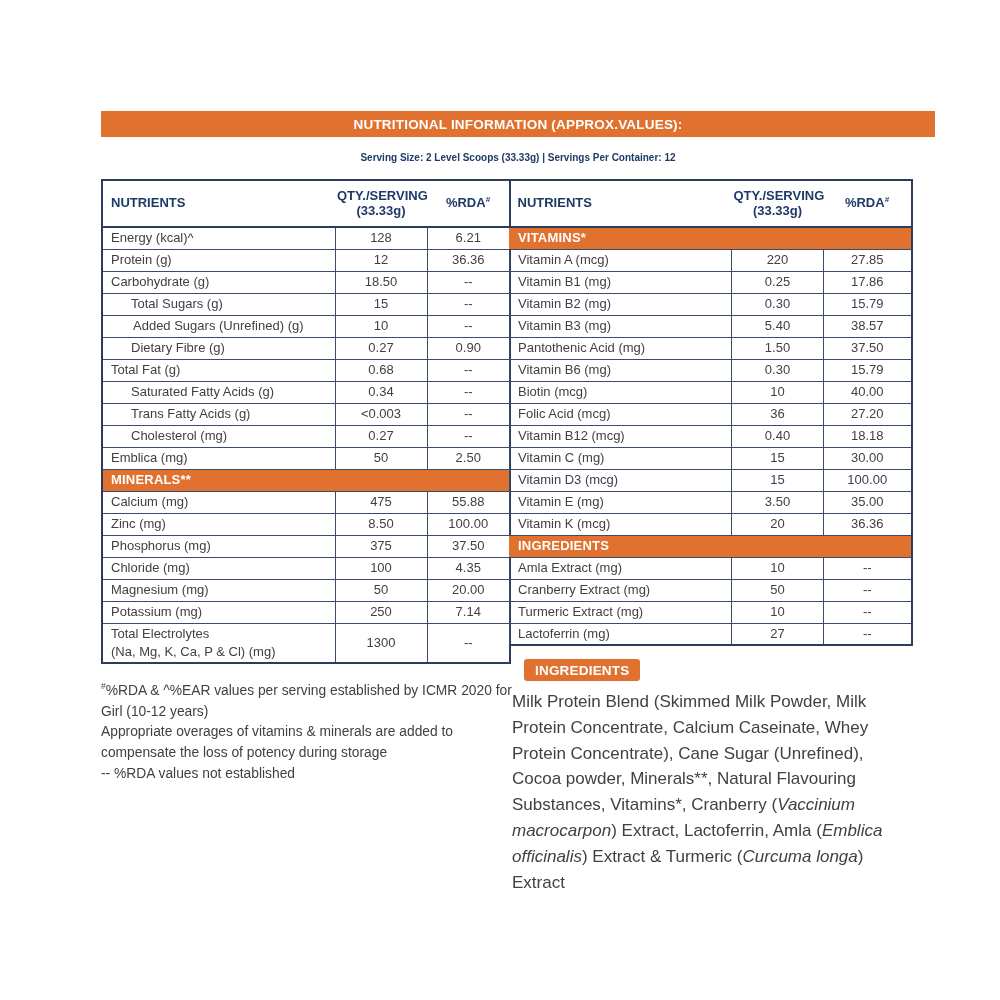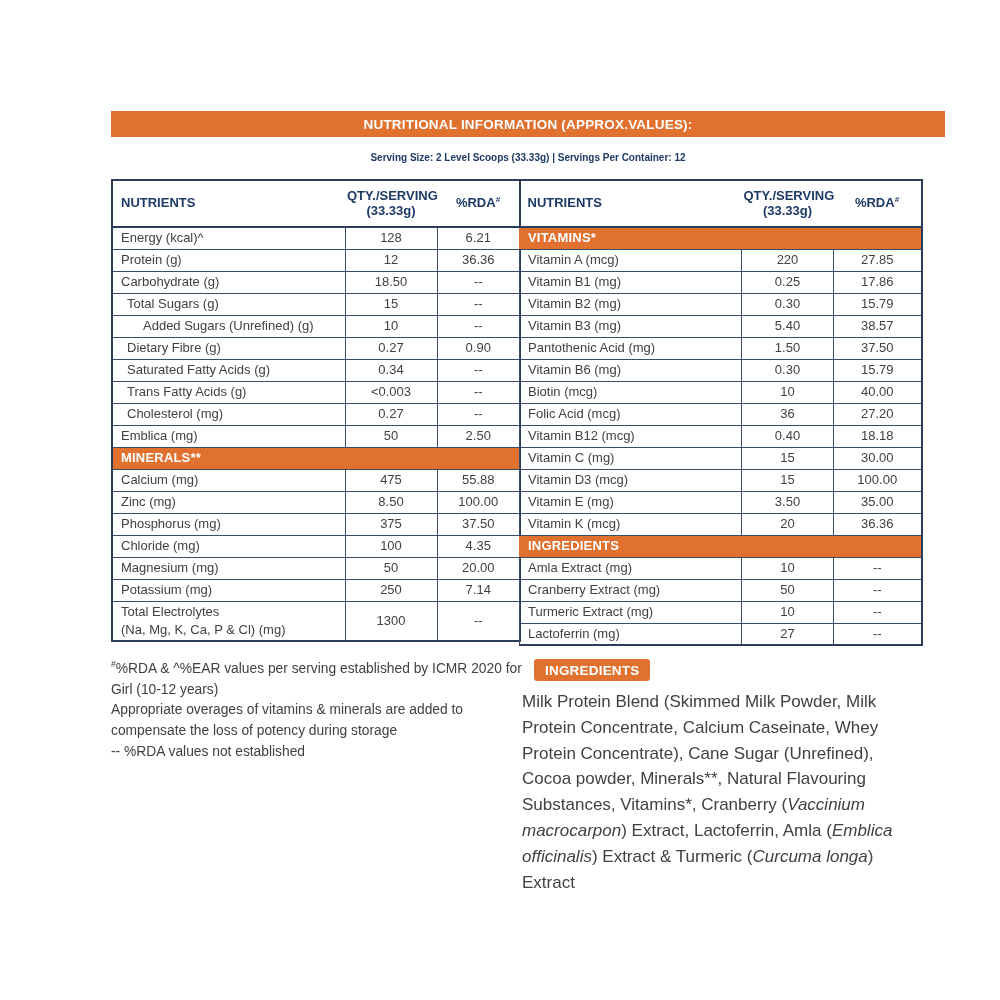--- a/index.html
+++ b/index.html
@@ -1,20 +1,20 @@
 <!DOCTYPE html>
 <html><head>
 <meta charset="utf-8">
 <style>
   * { box-sizing: border-box; margin: 0; padding: 0; }
   html, body { width: 1000px; height: 1000px; background: #ffffff; }
   body { font-family: "Liberation Sans", sans-serif; }
 
   .page { position: relative; width: 1000px; height: 1000px; background: #fff; overflow: hidden; }
-  .content { position: absolute; left: 111px; top: 111px; width: 834px; }
+  .content { position: absolute; left: 101px; top: 111px; width: 834px; }
 
   .title-banner {
     background: #E1712F; color: #ffffff; font-weight: bold;
     font-size: 13.5px; text-align: center; padding: 6px 0 5px;
     letter-spacing: .2px;
   }
   .serving-line {
     text-align: center; color: #1E3A66; font-weight: bold;
     font-size: 10px; margin: 15px 0 16px;
   }
@@ -36,21 +36,21 @@
   .tbl th.name-h { text-align: left; padding-left: 8px; }
   .tbl th.qty-h, .tbl th.rda-h { text-align: center; padding: 0 2px; }
 
   .tbl td {
     border: 1px solid #3A4C6B;
     font-size: 13px; color: #414141;
     height: 22px; vertical-align: middle; line-height: 1.25;
     padding: 1px 6px; overflow: hidden; white-space: nowrap;
   }
   .tbl td.name-cell { text-align: left; padding-left: 8px; }
-  .tbl td.name-cell.indent-1 { padding-left: 14px; }
+  .tbl td.name-cell.indent-1 { padding-left: 28px; }
   .tbl td.name-cell.indent-2 { padding-left: 30px; }
   .tbl td.num-cell { text-align: center; }
   .tbl td.multiline { white-space: normal; height: 40px; line-height: 1.35; }
 
   .tbl td.section-cell {
     background: #E1712F; color: #ffffff; font-weight: bold;
     font-size: 13px; padding-left: 8px; letter-spacing: .2px;
     border-left: 1px solid #E1712F; border-right: 1px solid #E1712F;
   }
 
@@ -125,20 +125,25 @@
                 <td class="name-cell indent-2">Added Sugars (Unrefined) (g)</td>
                 <td class="num-cell">10</td>
                 <td class="num-cell">--</td>
               </tr>
               <tr>
                 <td class="name-cell indent-1">Dietary Fibre (g)</td>
                 <td class="num-cell">0.27</td>
                 <td class="num-cell">0.90</td>
               </tr>
               <tr>
+                <td class="name-cell indent-0">Total Fat (g)</td>
+                <td class="num-cell">0.68</td>
+                <td class="num-cell">--</td>
+              </tr>
+              <tr>
                 <td class="name-cell indent-1">Saturated Fatty Acids (g)</td>
                 <td class="num-cell">0.34</td>
                 <td class="num-cell">--</td>
               </tr>
               <tr>
                 <td class="name-cell indent-1">Trans Fatty Acids (g)</td>
                 <td class="num-cell">&lt;0.003</td>
                 <td class="num-cell">--</td>
               </tr>
               <tr>

